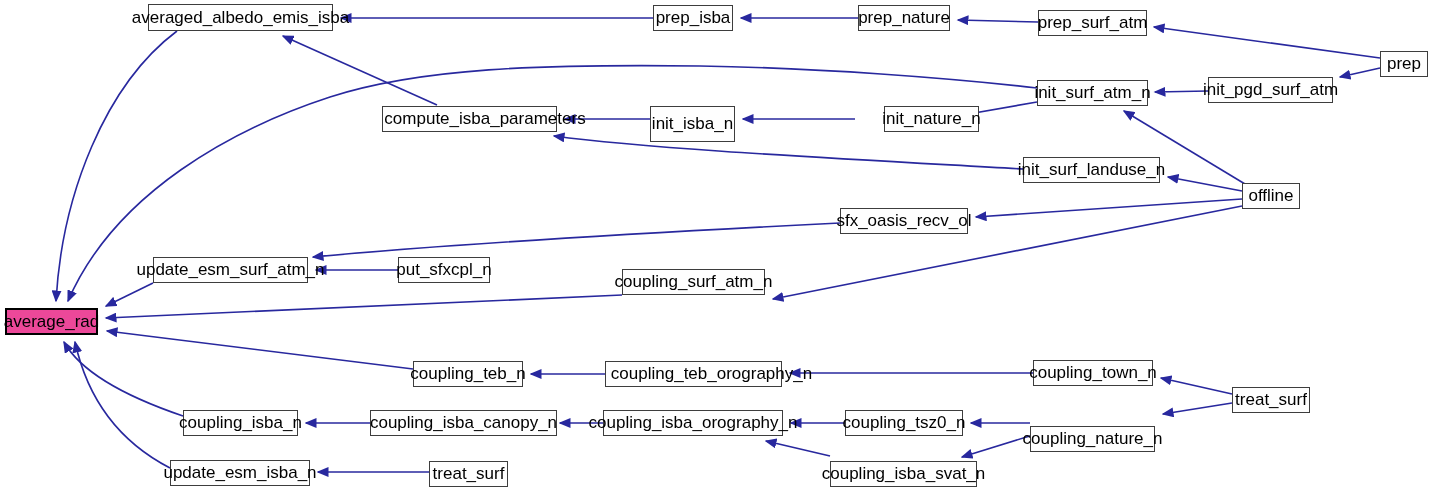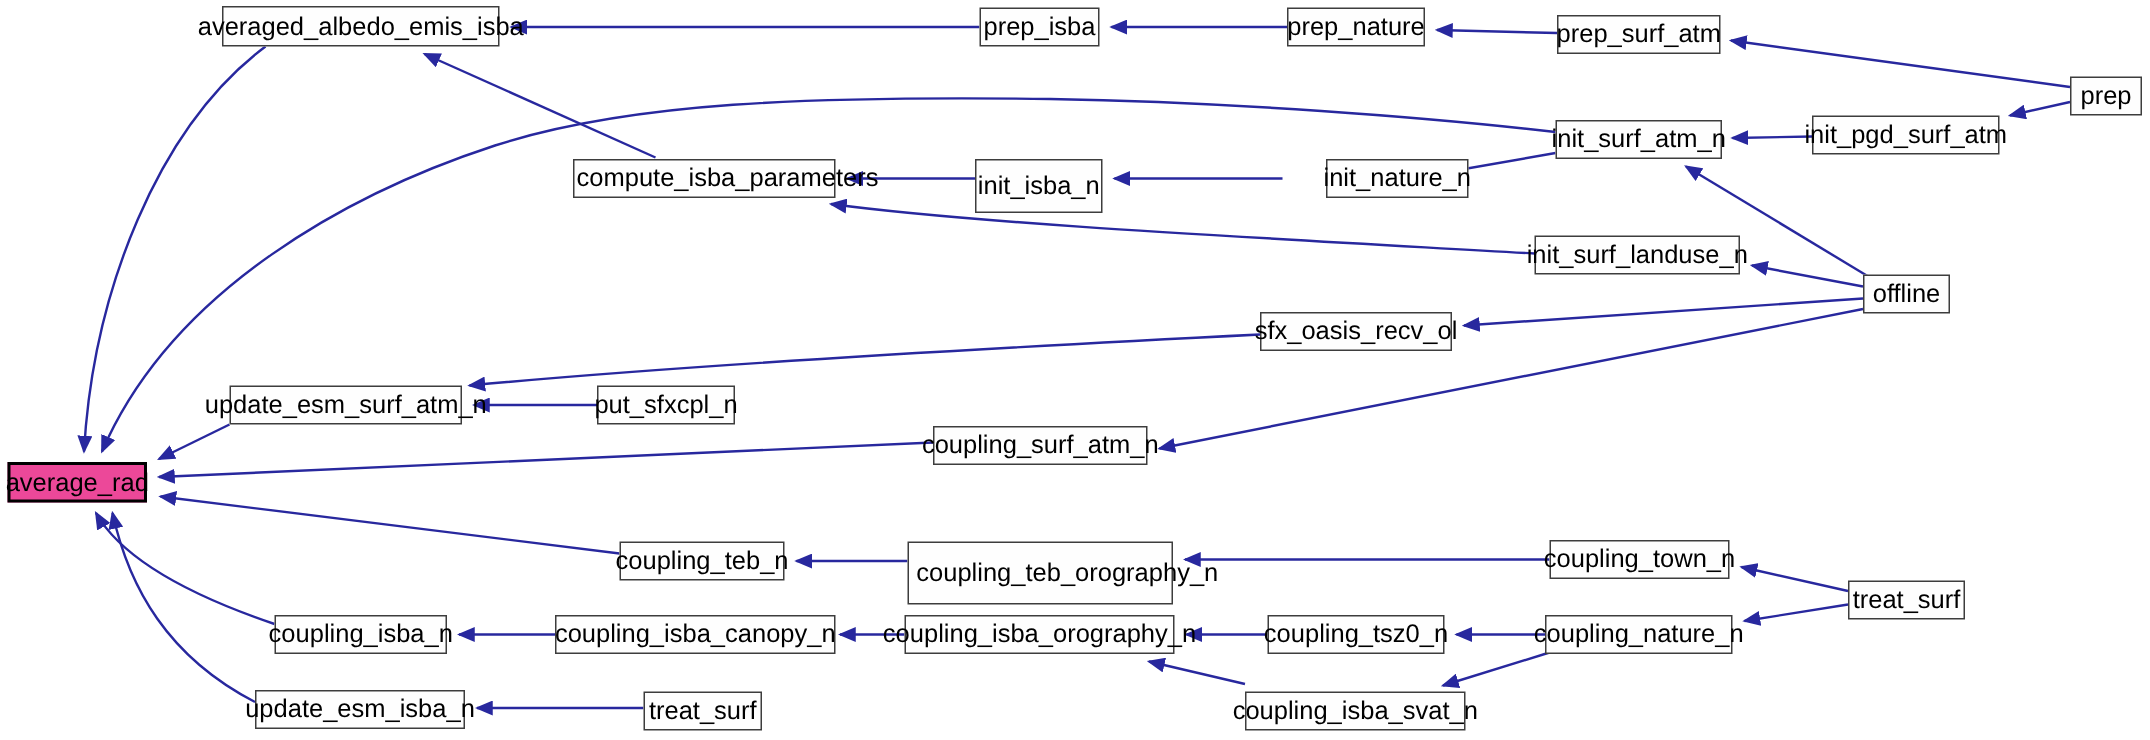--- a/index.html
+++ b/index.html
@@ -85,28 +85,28 @@
       <div class="node" style="left: 1037px; top: 80px; width: 111px; height: 26px;">init_surf_atm_n</div>
       <div class="node" style="left: 1208px; top: 77px; width: 125px; height: 26px; text-align: center;">init_pgd_surf_atm</div>
       <div class="node" style="left: 382px; top: 106px; width: 175px; height: 26px; padding-left: 31px;">compute_isba_parameters</div>
       <div class="node" style="left: 650px; top: 106px; width: 85px; height: 36px;">init_isba_n</div>
       <div class="node" style="left: 843px; top: 106px; width: 95px; height: 26px; margin-left: 41px;">init_nature_n</div>
       <div class="node" style="left: 1023px; top: 157px; width: 137px; height: 26px;">init_surf_landuse_n</div>
       <div class="node" style="left: 1242px; top: 183px; width: 58px; height: 26px;">offline</div>
       <div class="node" style="left: 840px; top: 208px; width: 128px; height: 26px;">sfx_oasis_recv_ol</div>
       <div class="node" style="left: 153px; top: 257px; width: 155px; height: 26px;">update_esm_surf_atm_n</div>
       <div class="node" style="left: 398px; top: 257px; width: 92px; height: 26px;">put_sfxcpl_n</div>
-      <div class="node" style="left: 622px; top: 284px; width: 143px; height: 26px;">coupling_surf_atm_n</div>
+      <div class="node" style="left: 622px; top: 269px; width: 143px; height: 26px;">coupling_surf_atm_n</div>
       <div class="node highlight" style="left: 5px; top: 308px; width: 93px; height: 27px;">average_rad</div>
       <div class="node" style="left: 413px; top: 361px; width: 110px; height: 26px;">coupling_teb_n</div>
-      <div class="node" style="left: 605px; top: 361px; width: 177px; height: 42px; padding-left: 36px;">coupling_teb_orography_n</div>
+      <div class="node" style="left: 605px; top: 361px; width: 177px; height: 26px; padding-left: 36px;">coupling_teb_orography_n</div>
       <div class="node" style="left: 1033px; top: 360px; width: 120px; height: 26px;">coupling_town_n</div>
       <div class="node" style="left: 1232px; top: 387px; width: 78px; height: 26px;">treat_surf</div>
       <div class="node" style="left: 183px; top: 410px; width: 115px; height: 26px;">coupling_isba_n</div>
       <div class="node" style="left: 370px; top: 410px; width: 187px; height: 26px;">coupling_isba_canopy_n</div>
       <div class="node" style="left: 603px; top: 410px; width: 180px; height: 26px;">coupling_isba_orography_n</div>
       <div class="node" style="left: 845px; top: 410px; width: 118px; height: 26px;">coupling_tsz0_n</div>
-      <div class="node" style="left: 1030px; top: 410px; width: 125px; height: 26px;">coupling_nature_n</div>
+      <div class="node" style="left: 1030px; top: 426px; width: 125px; height: 26px;">coupling_nature_n</div>
       <div class="node" style="left: 170px; top: 460px; width: 140px; height: 26px;">update_esm_isba_n</div>
       <div class="node" style="left: 429px; top: 461px; width: 79px; height: 26px;">treat_surf</div>
       <div class="node" style="left: 830px; top: 461px; width: 147px; height: 26px;">coupling_isba_svat_n</div>
     </div>
 </div>
 
 </body></html>

